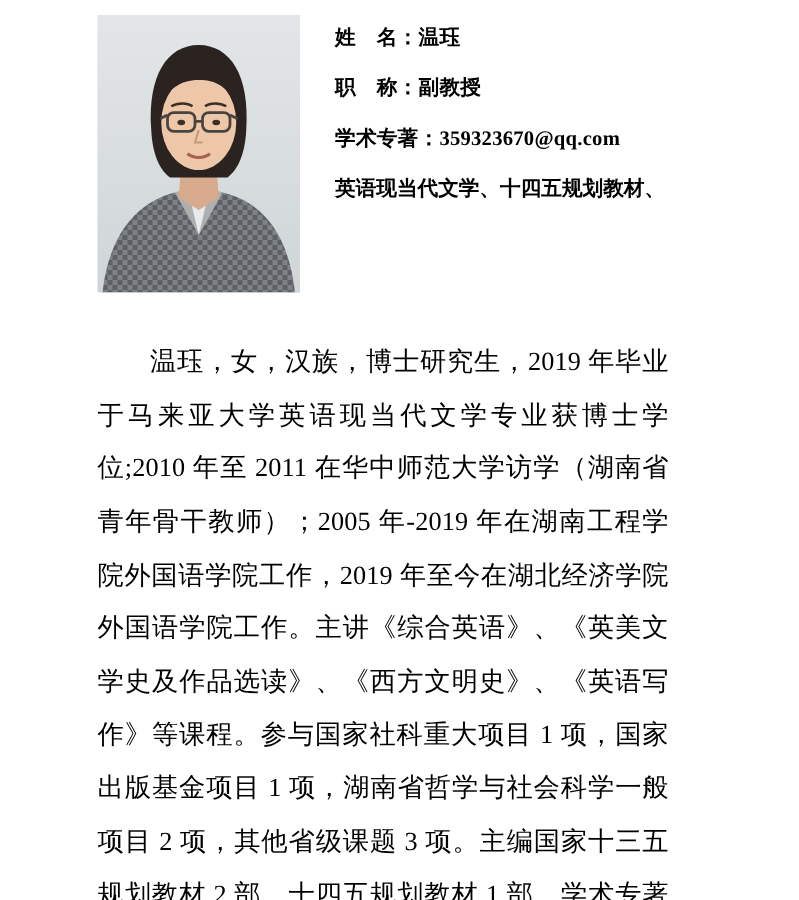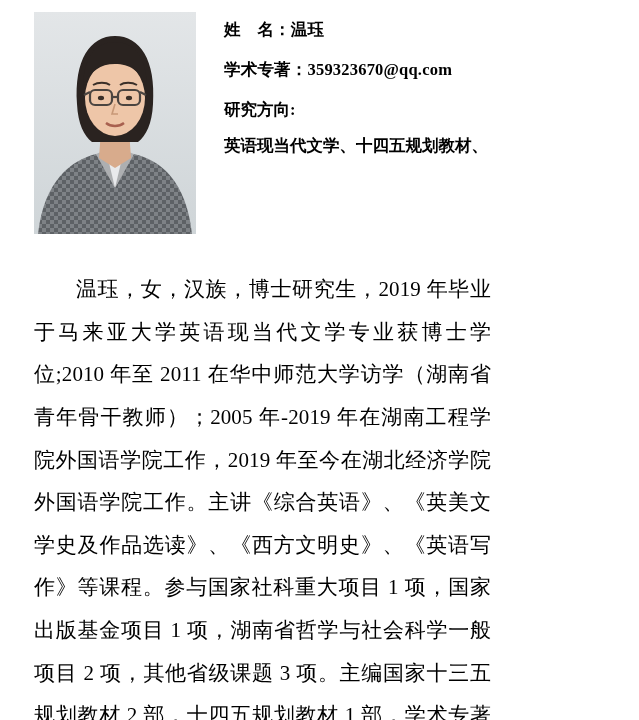--- a/index.html
+++ b/index.html
@@ -13,20 +13,21 @@
     font-family: "Liberation Serif", "DejaVu Serif", serif;
     color: #000000;
     overflow: hidden;
   }
   .page {
     position: relative;
     width: 525px;
     height: 720px;
     box-sizing: border-box;
     padding: 8px 34px 0 34px;
+    margin-left: 44px;
   }
   
   .header {
     display: flex;
     align-items: flex-start;
     gap: 28px;
     padding-top: 4px;
   }
   .portrait-wrap {
     width: 162px;
@@ -135,26 +136,28 @@
         <path d="M72 111 C77 115 85 115 90 111" stroke="#a8604f" stroke-width="2.4" fill="none"></path>
       </svg>
     </div>
 
     <div class="info">
 
       <div class="info-row">
         <span class="lbl">姓　名：</span><span class="val">温珏</span>
       </div>
 
+      <div class="info-row">
+        <span class="lbl">职　称：</span><span class="val">副教授</span>
+      </div>
 
       <div class="info-row">
         <span class="lbl">学术专著：</span><span class="val">359323670@qq.com</span>
       </div>
 
-      <div class="research-head">研究方向:</div>
       <div class="research-line">英语现当代文学、十四五规划教材、</div>
 
     </div>
   </div>
 
   <div class="bio">温珏，女，汉族，博士研究生，2019 年毕业于马来亚大学英语现当代文学专业获博士学位;2010 年至 2011 在华中师范大学访学（湖南省青年骨干教师）；2005 年-2019 年在湖南工程学院外国语学院工作，2019 年至今在湖北经济学院外国语学院工作。主讲《综合英语》、《英美文学史及作品选读》、《西方文明史》、《英语写作》等课程。参与国家社科重大项目 1 项，国家出版基金项目 1 项，湖南省哲学与社会科学一般项目 2 项，其他省级课题 3 项。主编国家十三五规划教材 2 部，十四五规划教材 1 部，学术专著 1 部。发表学术论文 10 余篇，其中 A&amp;HCI 索引收录论文 2 篇，SCI 索引收录 1 篇，CSSCI 索引收录论文 3 篇。国际文学伦理学学会会员，中美诗歌诗学协会会员。现担任外国语学院公共外语二部主任，院教学委员会成员。</div>
 
 </div>
 
 </body></html>

